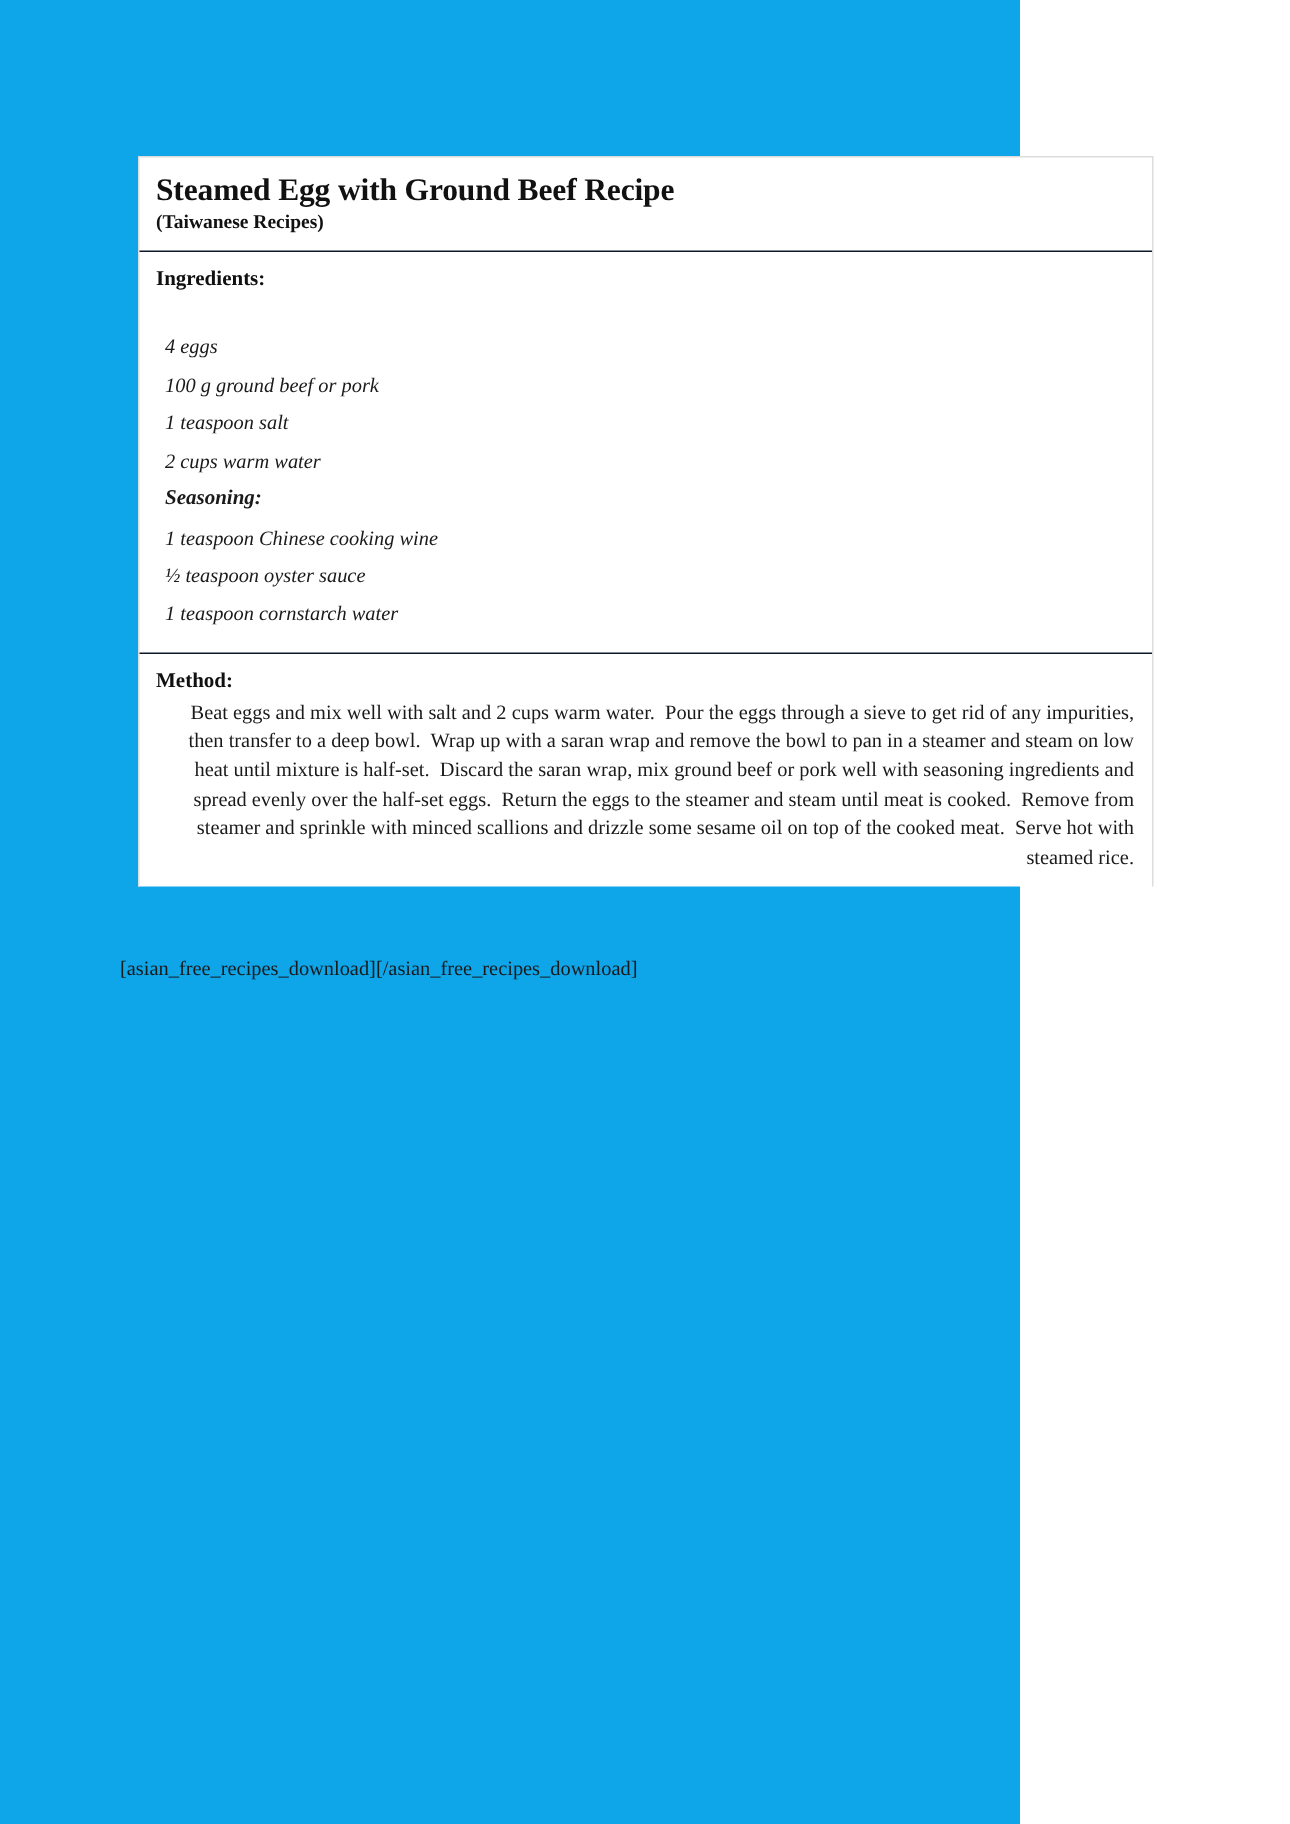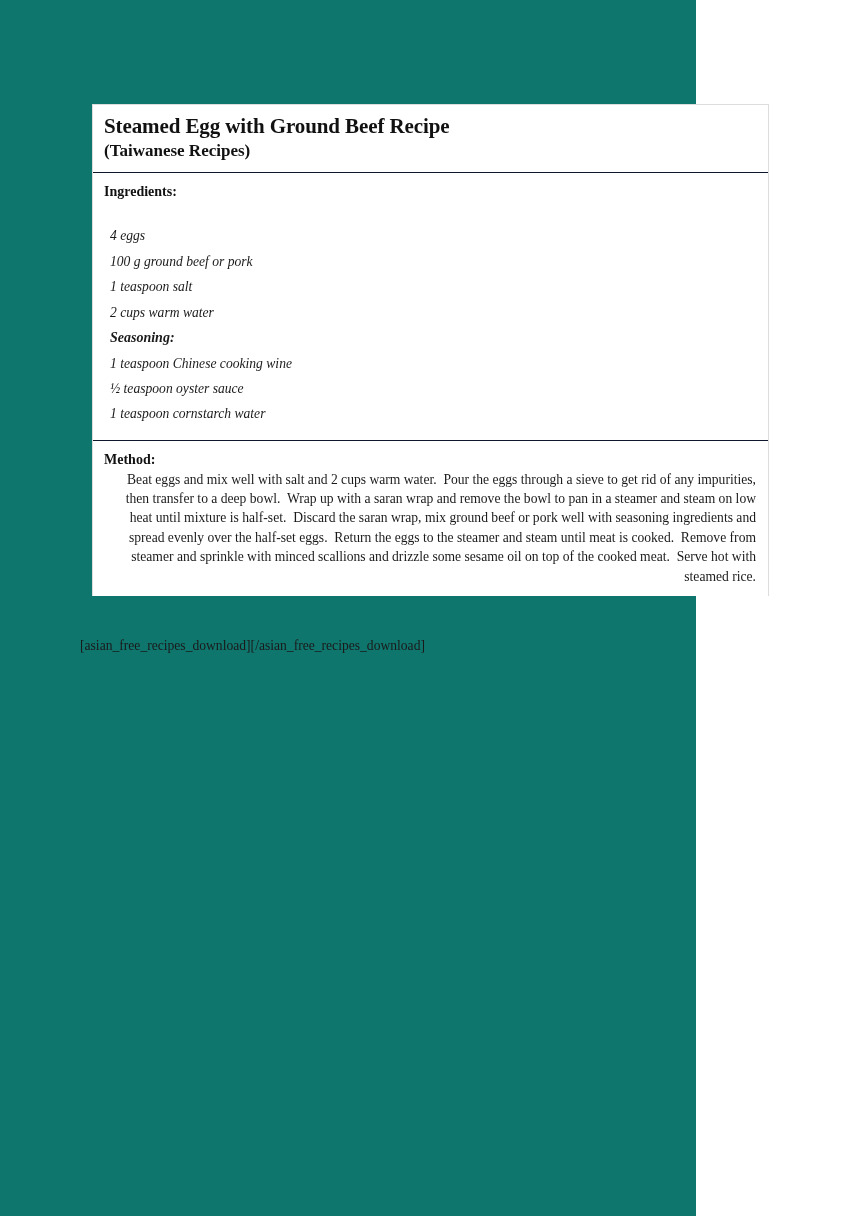--- a/index.html
+++ b/index.html
@@ -11,22 +11,21 @@
     width: 860px;
     height: 1216px;
     font-family: "Liberation Serif", "DejaVu Serif", serif;
     color: #1a1a1a;
     -webkit-font-smoothing: antialiased;
   }
   .page {
     position: relative;
     width: 680px;
     height: 1216px;
-    background: #0f766e;
-    padding-left: 16px;
+    background: #0ea5e9;
   }
 
   
   .recipe-card {
     position: absolute;
     left: 92px;
     top: 104px;
     width: 677px;
     box-sizing: border-box;
     border-left: 1px solid #dddddd;
@@ -48,21 +47,21 @@
   .recipe-title {
     font-size: 21px;
     font-weight: bold;
     line-height: 1.16;
     letter-spacing: -0.1px;
     margin: 0;
     padding: 0;
     color: #111111;
   }
   .recipe-subtitle {
-    font-size: 17px;
+    font-size: 13px;
     font-weight: bold;
     line-height: 1.25;
     margin: 2px 0 0 0;
     padding: 0;
     color: #111111;
   }
 
   
   .block-heading {
     font-size: 14px;

